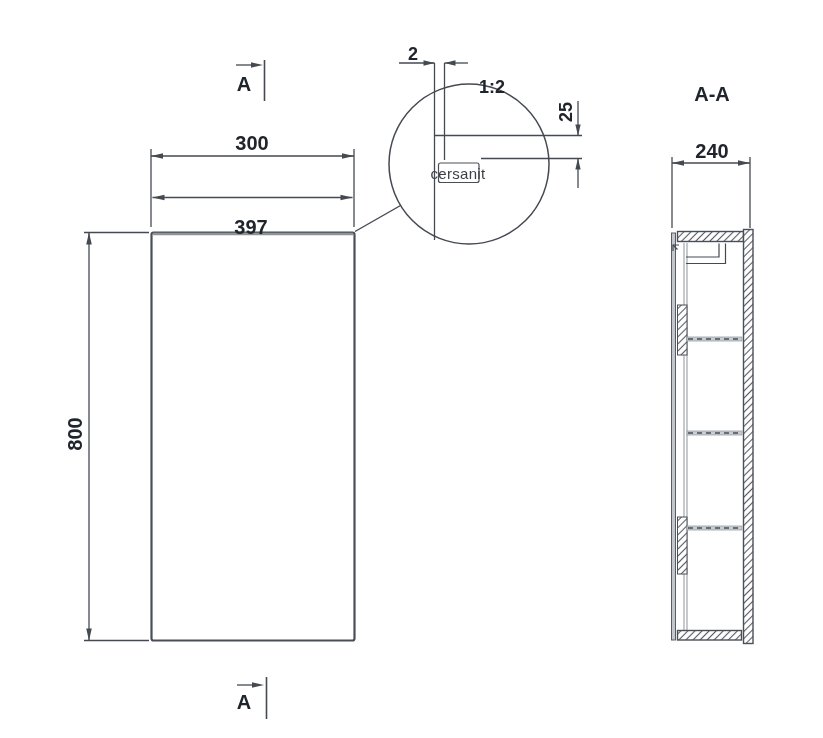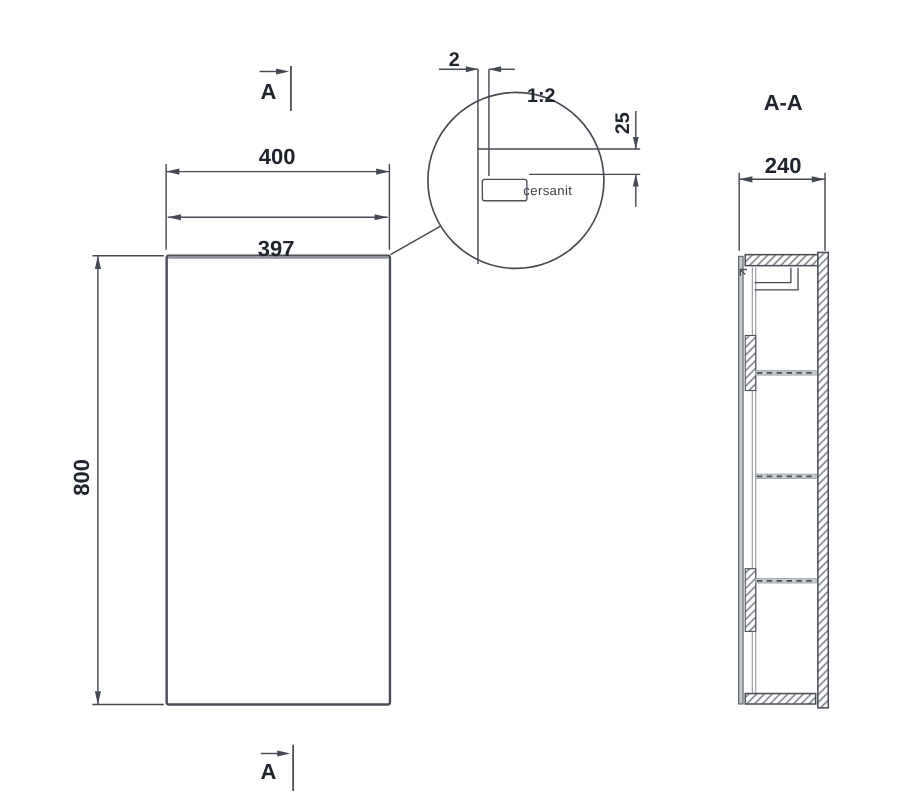--- a/index.html
+++ b/index.html
@@ -17,24 +17,23 @@
     font-weight:bold;
     font-size:20px;
     color:#20242c;
     white-space:nowrap;
     line-height:1;
   }
   .lbl.small{font-size:18px;}
   .lbl.rot{transform:translate(-50%,-50%) rotate(-90deg);}
   .lbl.logo{
     font-weight:normal;
-    font-size:12px;
+    font-size:15px;
     color:#3a3f46;
     letter-spacing:0.3px;
-    margin-left:40px;
   }
 </style>
 </head>
 <body>
 
 <div id="canvas">
 
   <svg id="linework" width="823" height="738" viewBox="0 0 823 738" xmlns="http://www.w3.org/2000/svg">
     <defs>
       <pattern id="hatch" width="5" height="5" patternUnits="userSpaceOnUse" patternTransform="rotate(45)">
@@ -148,21 +147,21 @@
       </g>
 
       <g stroke-width="1.2">
         <polyline points="679,245 673,245 673,251"></polyline>
         <line x1="673" y1="245" x2="677.5" y2="249.5"></line>
       </g>
     </g>
   </svg>
 
   <span class="lbl" style="left:244px;top:84px;">A</span>
-  <span class="lbl" style="left:252px;top:143px;">400</span>
+  <span class="lbl" style="left:252px;top:143px;">300</span>
   <span class="lbl" style="left:251px;top:185px;margin-top:42px;">397</span>
   <span class="lbl rot" style="left:75px;top:434px;">800</span>
   <span class="lbl" style="left:244px;top:702px;">A</span>
 
   <span class="lbl small" style="left:492px;top:41px;margin-top:46px;">1:2</span>
   <span class="lbl small" style="left:413px;top:54px;">2</span>
   <span class="lbl small rot" style="left:566px;top:112px;">25</span>
   <span class="lbl logo" style="left:458px;top:173px;transform:translate(-50%,-50%);">cersanit</span>
 
   <span class="lbl" style="left:712px;top:94px;">A-A</span>

